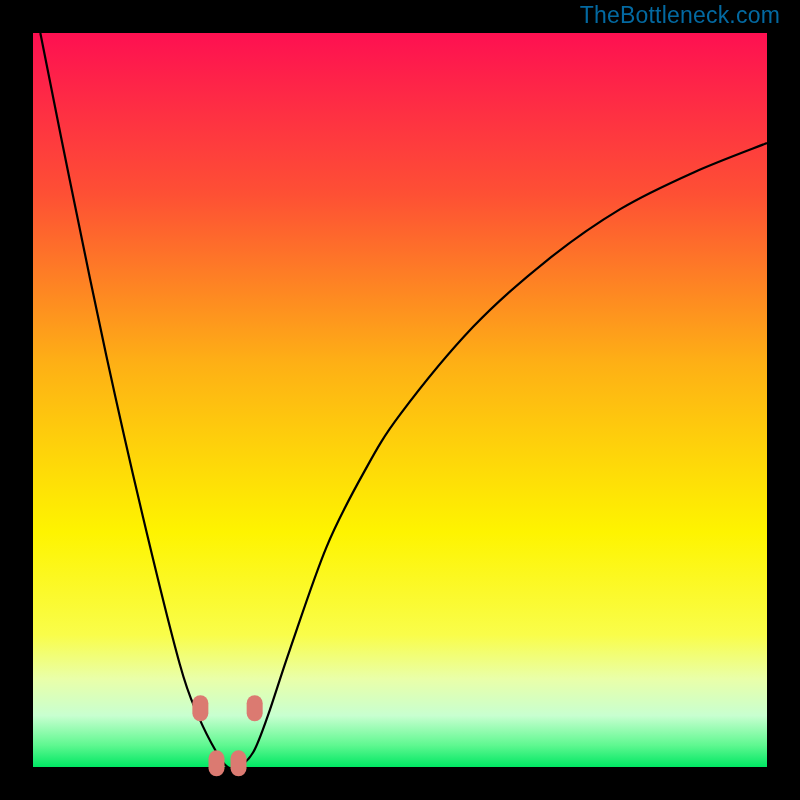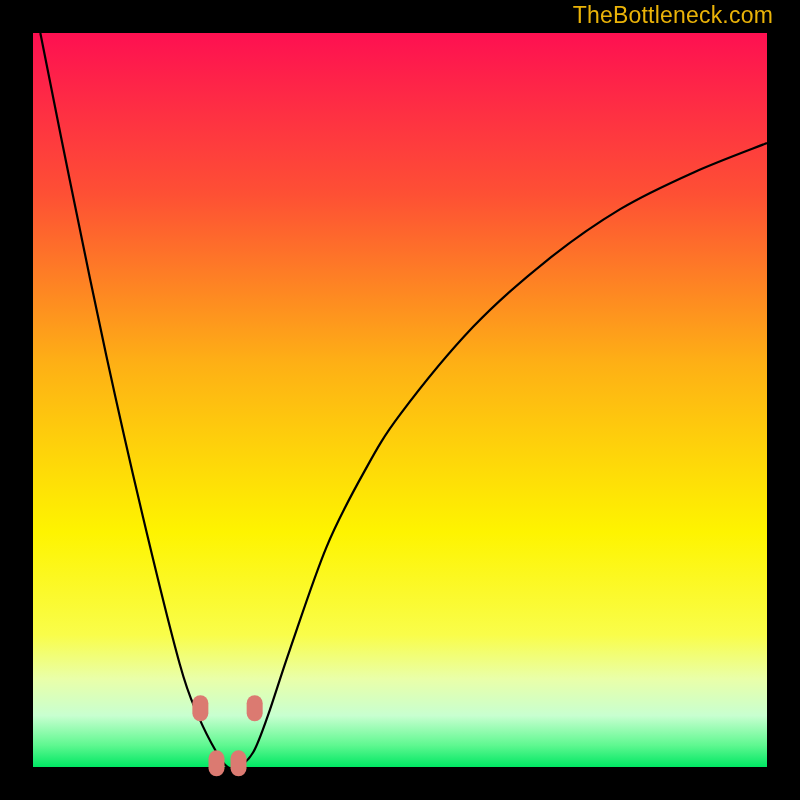--- a/index.html
+++ b/index.html
@@ -1,17 +1,17 @@
 <!DOCTYPE html>
 <html><head>
 <meta charset="utf-8">
 <style>
 body{margin:0;background:#000;width:800px;height:800px;overflow:hidden;font-family:Arial,sans-serif}
 .wrap{position:relative;width:800px;height:800px}
-.wm{position:absolute;top:2px;right:27px;font:23px Arial;color:#eab308;letter-spacing:.2px}
+.wm{position:absolute;top:2px;right:20px;font:23px Arial;color:#0369a1;letter-spacing:.2px}
 svg{position:absolute;inset:0}
 </style>
 </head>
 <body>
 
 <div class="wrap">
   <div class="wm">TheBottleneck.com</div>
   <svg id="plot" width="800" height="800" viewBox="0 0 800 800">
       <defs>
         <linearGradient id="bg" x1="0" y1="0" x2="0" y2="1">

